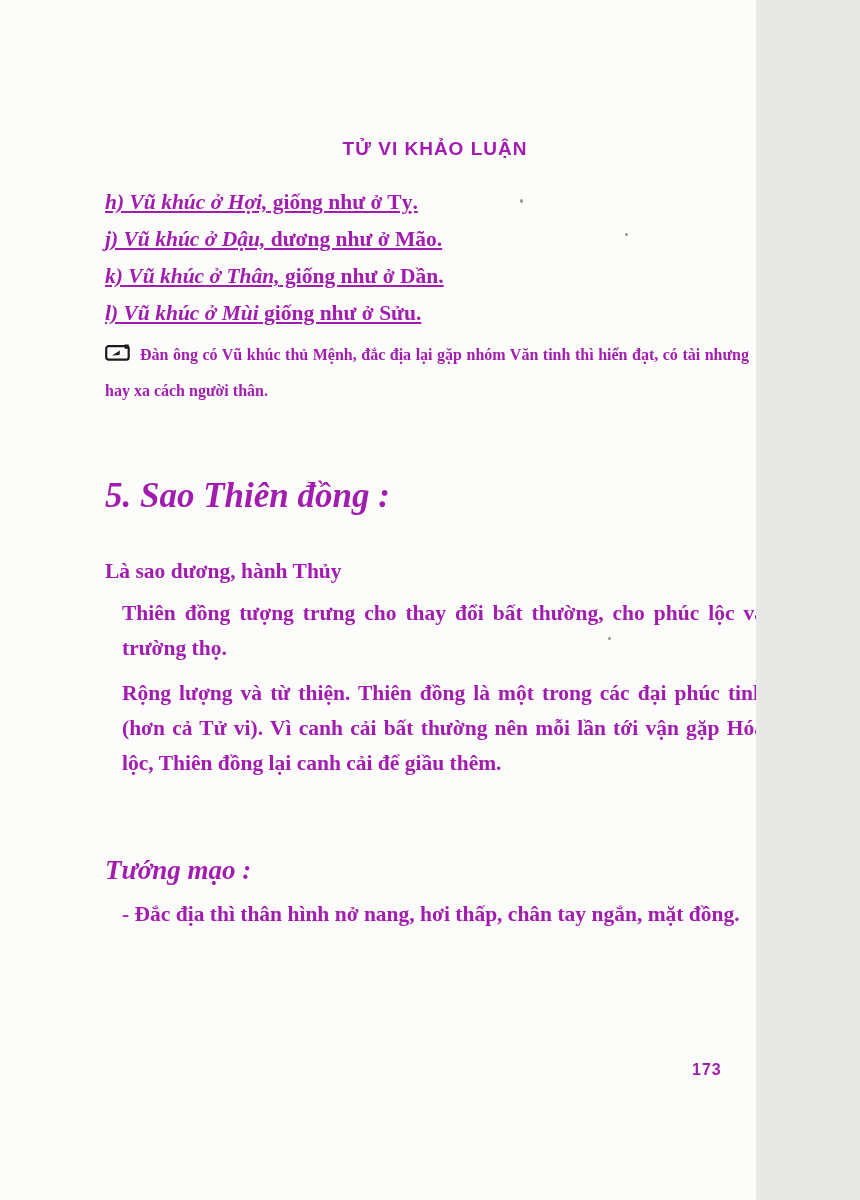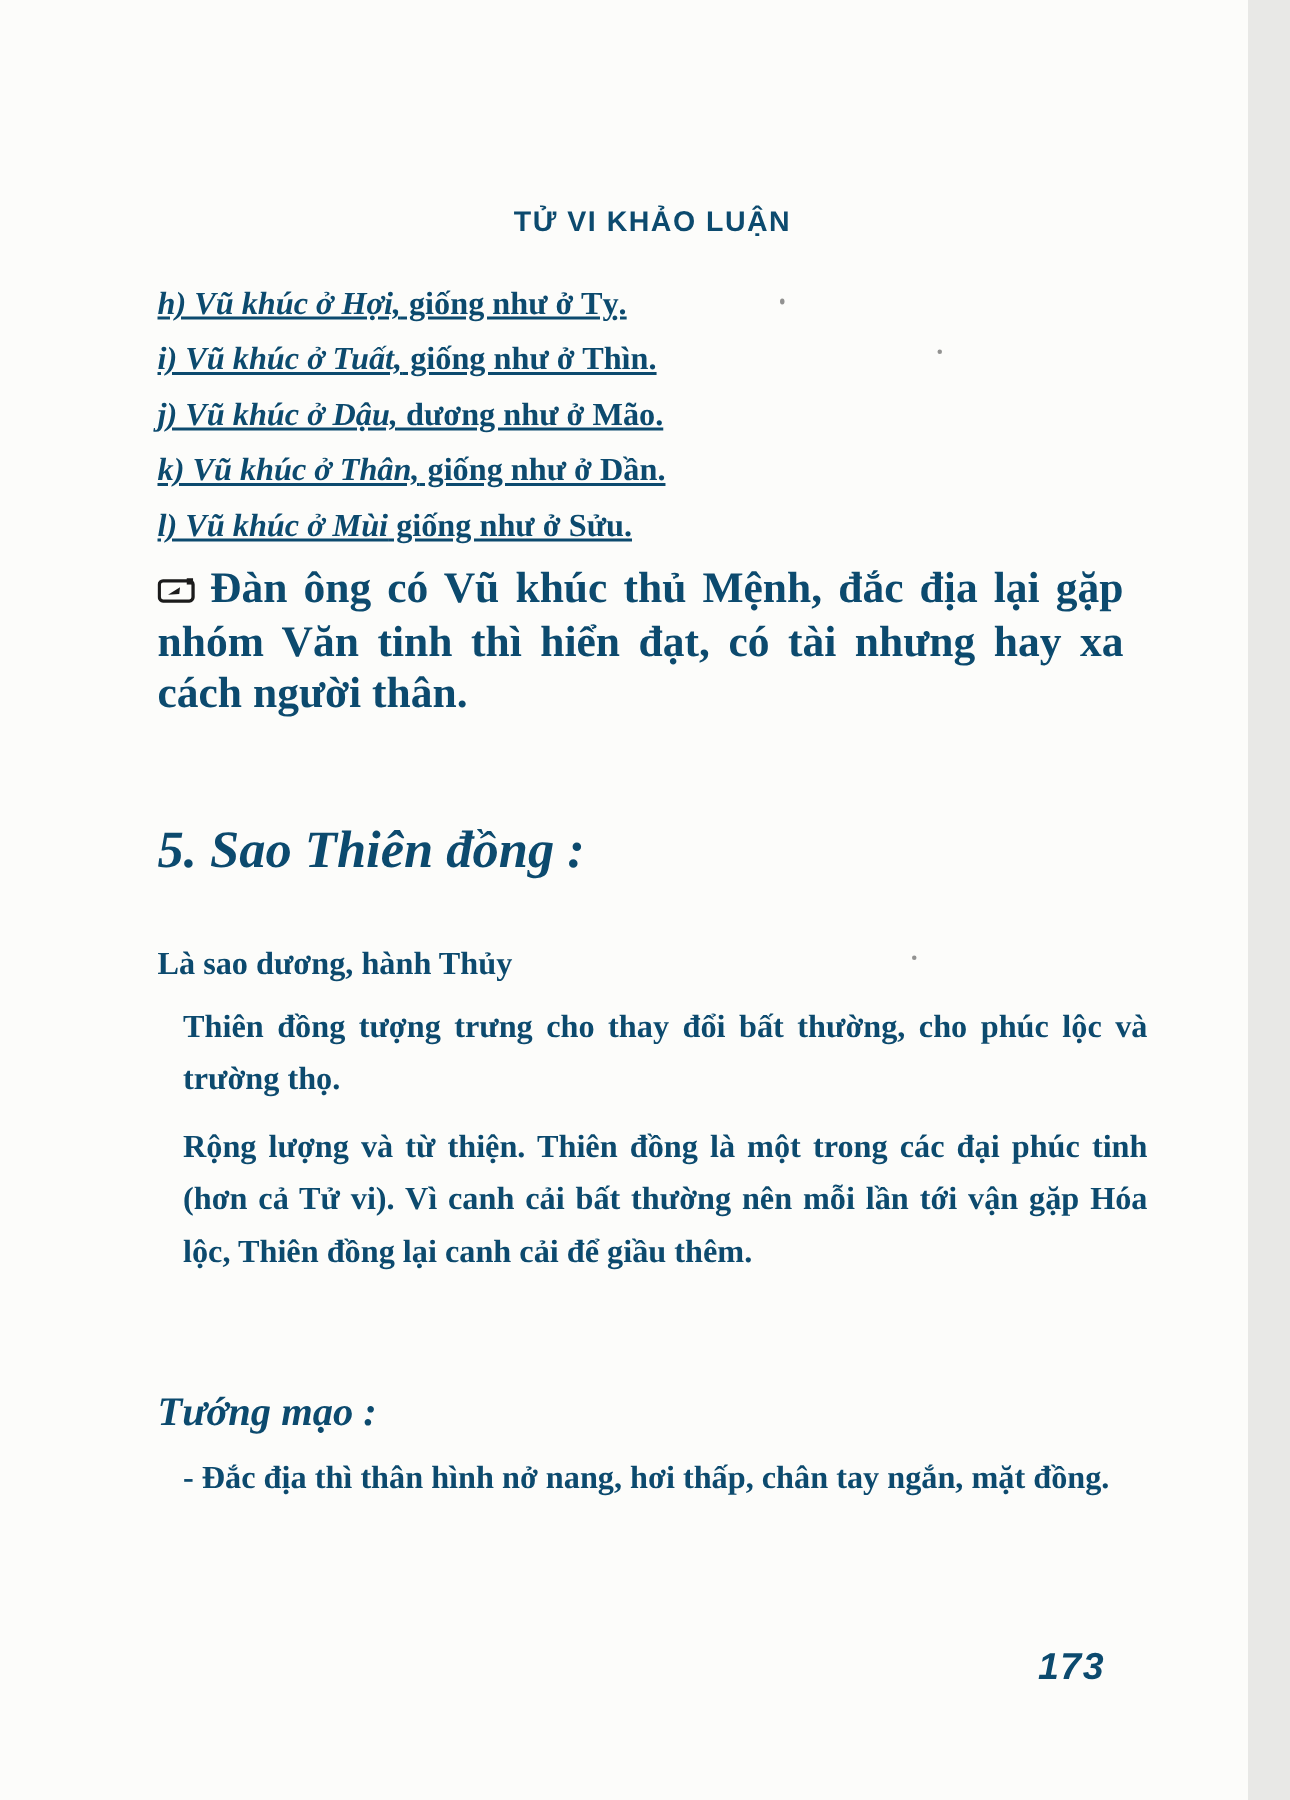--- a/index.html
+++ b/index.html
@@ -2,27 +2,26 @@
 <html><head>
 <meta charset="utf-8">
 <style>
   html, body {
     margin: 0;
     padding: 0;
     background: #e8e8e6;
   }
   .page {
     position: relative;
-    width: 815px;
+    width: 756px;
     height: 1200px;
     background: #fcfcfa;
     overflow: hidden;
     font-family: "Liberation Serif", "DejaVu Serif", serif;
-    color: #0c4a6e;
-    padding-left: 17px;
+    color: #a21caf;
   }
   .content {
     position: absolute;
     left: 105px;
     top: 138px;
     width: 660px;
   }
   .running-head {
     text-align: center;
     font-family: "Liberation Sans", "DejaVu Sans", sans-serif;
@@ -36,21 +35,21 @@
     padding: 0;
     list-style: none;
     font-size: 21.5px;
     font-weight: 700;
     line-height: 37px;
     text-decoration: underline;
   }
   .vu-khuc-list .lead { font-style: italic; }
   .note-para {
     margin: 6px 16px 0 0;
-    font-size: 29px;
+    font-size: 16px;
     font-weight: 700;
     line-height: 34px;
     text-align: justify;
   }
   .note-para + .note-para { margin-top: 12px; }
   .note-icon {
     display: inline-block;
     vertical-align: -2px;
     margin-right: 9px;
   }
@@ -79,26 +78,25 @@
     margin: 36px 0 0 0;
     font-size: 27px;
     font-weight: 700;
     font-style: italic;
     line-height: 34px;
   }
   .sub-heading.second { margin-top: 72px; }
   .page-number {
     position: absolute;
     left: 692px;
-    top: 1097px;
+    top: 1061px;
     font-family: "Liberation Sans", "DejaVu Sans", sans-serif;
     font-weight: 700;
-    font-size: 25px;
+    font-size: 16px;
     letter-spacing: 1px;
-    font-style: italic;
   }
   .scan-speck {
     position: absolute;
     background: #3a3a3a;
     border-radius: 50%;
     opacity: 0.55;
   }
   .speck-1 { left: 520px; top: 199px; width: 3px; height: 4px; }
   .speck-2 { left: 625px; top: 233px; width: 3px; height: 3px; }
   .speck-3 { left: 608px; top: 637px; width: 3px; height: 3px; }
@@ -107,21 +105,20 @@
 <body>
 
 <div class="page">
 
   <div class="content">
 
     <div class="running-head">TỬ VI KHẢO LUẬN</div>
 
     <ul class="vu-khuc-list">
       <li><span class="lead">h) Vũ khúc ở Hợi,</span><span> giống như ở Tỵ.</span></li>
-      <li><span class="lead">i) Vũ khúc ở Tuất,</span><span> giống như ở Thìn.</span></li>
       <li><span class="lead">j) Vũ khúc ở Dậu,</span><span> dương như ở Mão.</span></li>
       <li><span class="lead">k) Vũ khúc ở Thân,</span><span> giống như ở Dần.</span></li>
       <li><span class="lead">l) Vũ khúc ở Mùi</span><span> giống như ở Sửu.</span></li>
     </ul>
 
     <p class="note-para">
       <span class="note-icon"><svg width="26" height="18" viewBox="0 0 26 18">
             <rect x="1.2" y="2.2" width="22.5" height="13.5" rx="2.5" fill="none" stroke="#1b1b1b" stroke-width="2.2"></rect>
             <path d="M7 11.5 L15 6.5 L14.5 11 Z" fill="#1b1b1b"></path>
             <rect x="19.5" y="0.5" width="4.2" height="4.2" fill="#1b1b1b"></rect>

